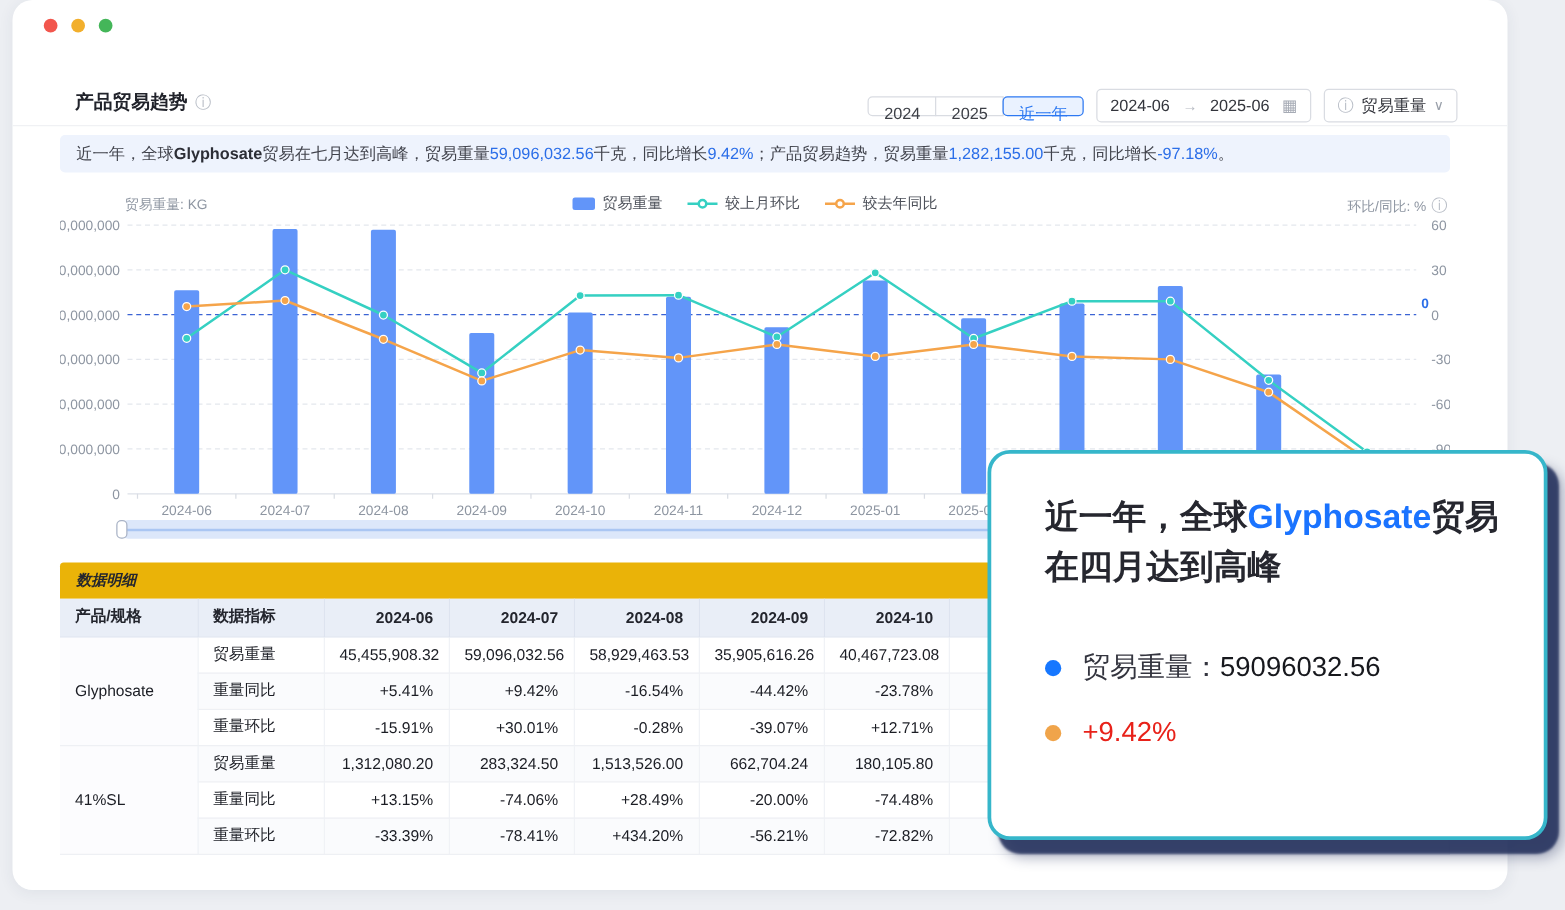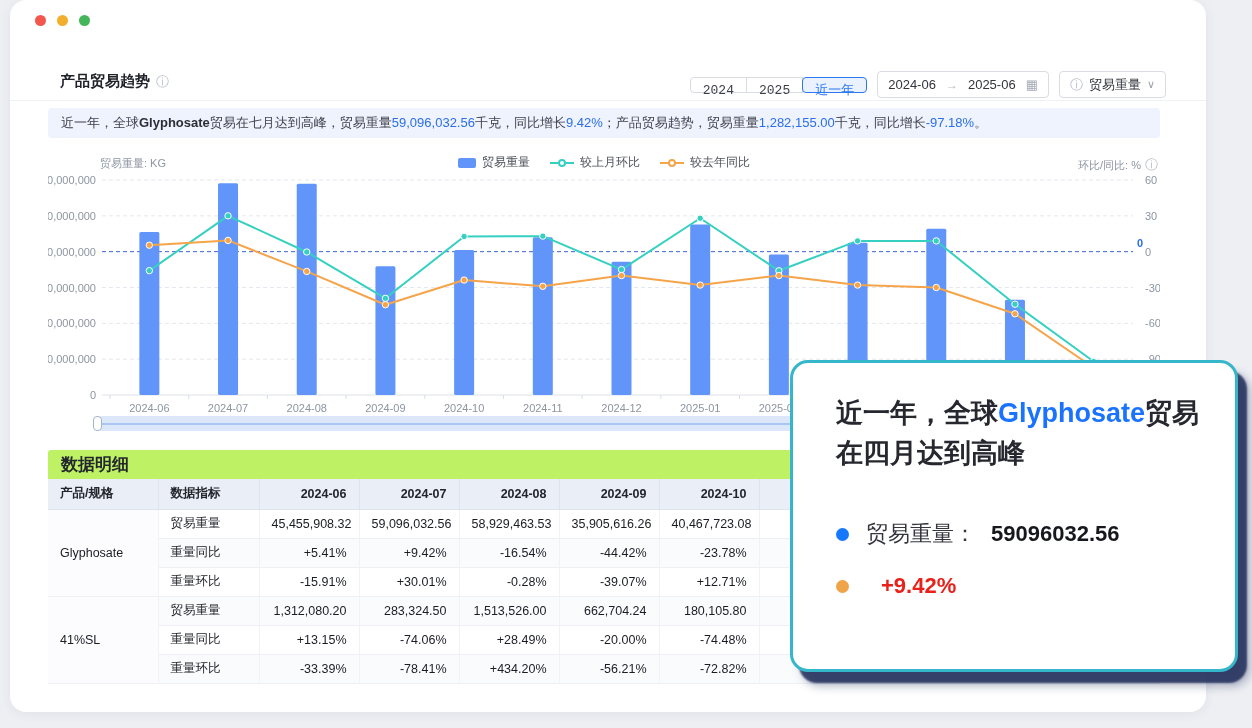--- a/index.html
+++ b/index.html
@@ -12,21 +12,21 @@
   .traffic { position:absolute; left:25px; top:15px; display:flex; gap:11px; }
   .dot-tl { width:11px; height:11px; border-radius:50%; }
   .tl-red{background:#f2564d;} .tl-yellow{background:#f2af2c;} .tl-green{background:#44b659;}
 
   
   .hdr-title { position:absolute; left:38px; top:72px; font-size:15px; font-weight:700; color:#21232b; display:flex; align-items:center; gap:6px;margin-left:12px;}
   .info-i { font-size:13px; color:#b9bec7; font-weight:400; }
   .controls { position:absolute; right:40px; top:71px; display:flex; gap:10px; align-items:center; }
   .seg-group { display:flex; }
   .seg-btn { min-width:48px; padding:0 12px; height:16px; line-height:25px; text-align:left; font-size:13px; color:#3c3f46;
-             border:1px solid #d9dce2; background:#fff; margin-left:-1px; cursor:pointer;font-family:Liberation Mono, monospace; }
+             border:1px solid #d9dce2; background:#fff; margin-left:-1px; cursor:pointer; }
   .seg-btn:first-child { border-radius:4px 0 0 4px; margin-left:0; }
   .seg-btn:last-child { border-radius:0 4px 4px 0; }
   .seg-btn.active { color:#2c78f2; border-color:#2c78f2; background:#eaf2ff; position:relative; z-index:2; border-radius:4px; }
   .date-box { height:27px; border:1px solid #d9dce2; border-radius:4px; background:#fff; display:flex; align-items:center;
               padding:0 10px; gap:10px; font-size:13px; color:#33353c; }
   .date-arrow { color:#b6bac2; font-size:12px; }
   .cal-icon { color:#a6abb5; font-size:13px; }
   .dd-box { height:27px; border:1px solid #d9dce2; border-radius:4px; background:#fff; display:flex; align-items:center;
             padding:0 10px; gap:6px; font-size:13px; color:#33353c; }
   .chev { color:#9aa0aa; font-size:11px; }
@@ -52,43 +52,43 @@
   #chart-svg { position:absolute; left:0; top:0; }
 
   
   .dzoom { position:absolute; left:85px; top:416px; width:1048px; height:15px; background:#dce7fa; border-radius:8px; }
   .dz-inner { position:absolute; left:4px; right:4px; top:7px; height:2px; background:#aac6f3; border-radius:1px; }
   .dz-handle { position:absolute; top:0; width:9px; height:15px; background:#fff; border:1px solid #a9b3c6; border-radius:4px; }
   .dz-left { left:-2px; } .dz-right { right:-2px; }
 
   
   .tbl-wrap { position:absolute; left:38px; top:450px; width:1112px; }
-  .tbl-section { height:29px; line-height:29px; background:#bef264; font-size:17px; font-weight:700; color:#24262e;
-                 padding-left:13px; border-radius:3px 3px 0 0; }
+  .tbl-section { height:29px; line-height:29px; background:#eab308; font-size:12px; font-weight:700; color:#24262e;
+                 padding-left:13px; border-radius:3px 3px 0 0;font-style:italic; }
   table.data { width:100%; border-collapse:collapse; table-layout:fixed; font-size:12.5px; }
   table.data th { background:#e9eef7; font-weight:700; color:#23252d; height:30px; border-right:1px solid #dde3ef; border-bottom:1px solid #dde3ef; padding:0 12px; }
   table.data td { height:29px; border-right:1px solid #f0f2f6; border-bottom:1px solid #eef0f4; padding:0 12px; color:#1b1d24; background:#fff; }
   table.data tr.zebra td { background:#fafbfd; }
   table.data th.l, table.data td.l { text-align:left; }
   table.data th.r, table.data td.r { text-align:right; }
   td.prod { color:#30323a; background:#fcfcfe !important; }
   td.metric { color:#3a3c44; }
   td.pos { color:#e64b3c; } td.neg { color:#27ad74; }
 
   
   .popup { position:absolute; left:790px; top:360px; width:448px; height:312px; background:#fff; z-index:20;
            border:3px solid #36b6ca; border-radius:18px;
            box-shadow:9px 11px 2px rgba(31,43,88,.85), 12px 14px 10px rgba(31,43,88,.35); }
   .pp-title { position:absolute; left:43px; top:30px; width:372px; font-size:27px; line-height:40px; font-weight:600; color:#26272f; }
   .pp-title .hl { color:#1a73ff; }
   .pp-items { position:absolute; left:43px; top:138px; right:24px; }
   .pp-item { display:flex; align-items:center; height:38px; margin-top:14px; font-size:22px; color:#34353f; }
   .pp-dot { width:13px; height:13px; border-radius:50%; margin-right:17px; flex:0 0 13px; }
   .pp-label { font-weight:500; }
-  .pp-val { margin-left:15px; font-weight:700; color:#17181d; }
+  .pp-val { font-weight:400; color:#17181d; }
   .pp-val.red { color:#e8221a; }
 </style>
 </head>
 <body>
 
 <div class="stage">
   <div class="card">
 
     <div class="traffic">
       <span class="dot-tl tl-red"></span>

